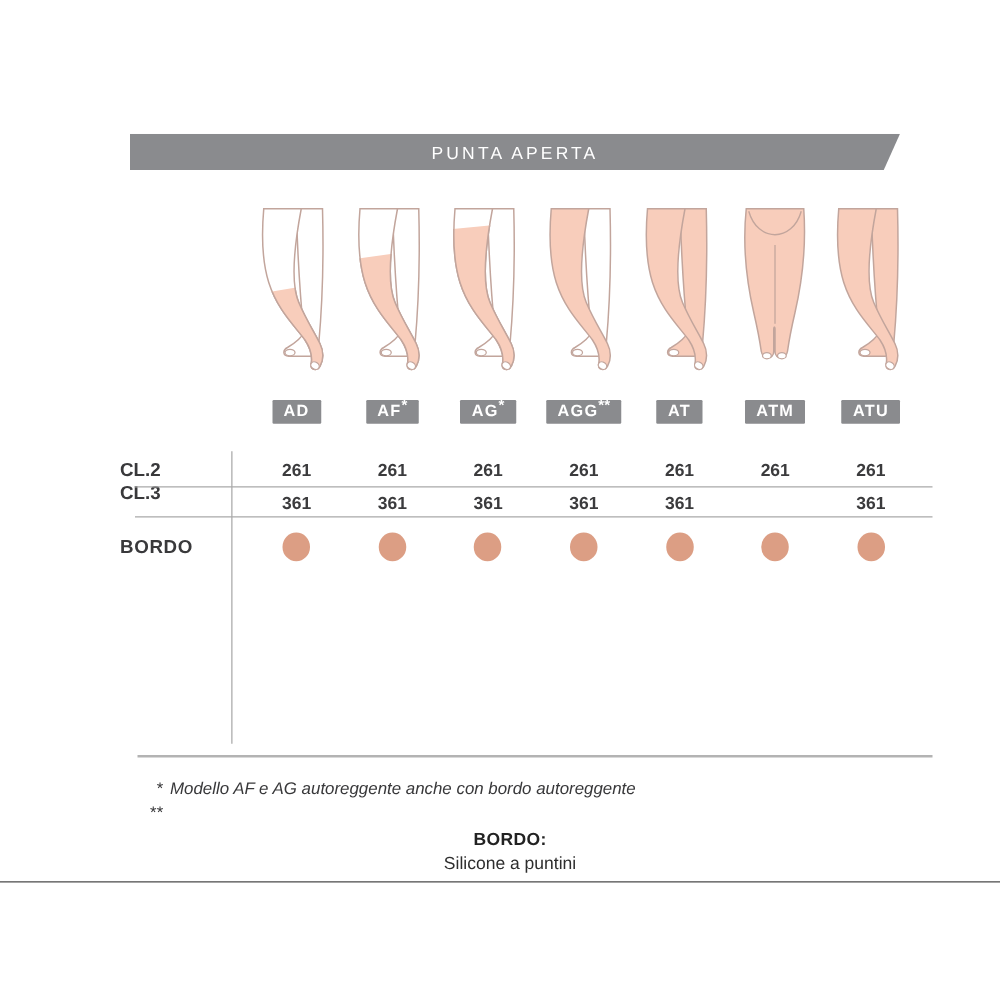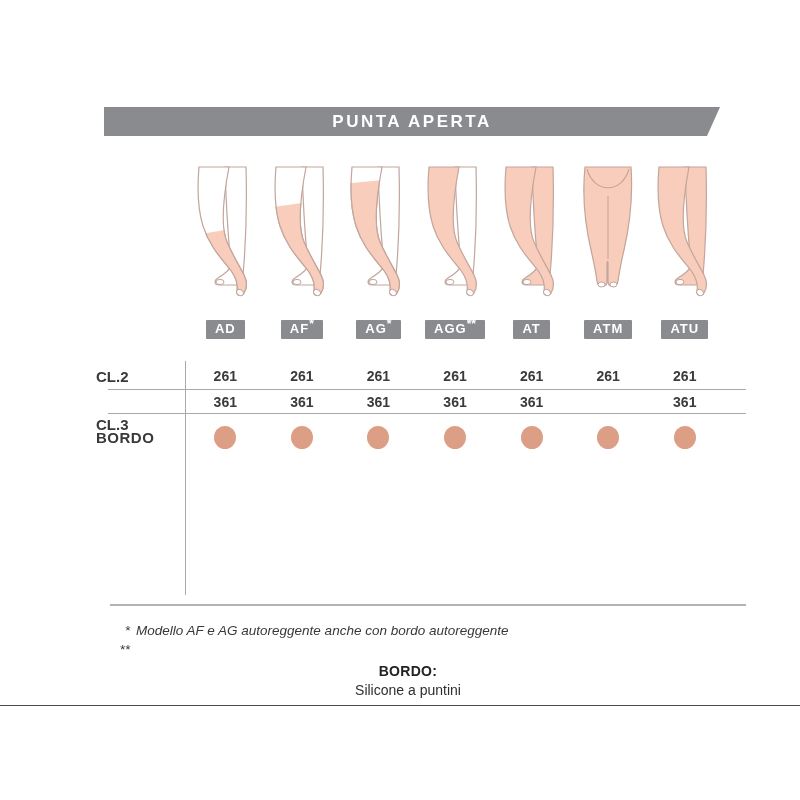--- a/index.html
+++ b/index.html
@@ -2,41 +2,41 @@
 <html><head>
 <meta charset="utf-8">
 <style>
   html,body{margin:0;padding:0;background:#fff;}
   .page{position:relative;width:800px;height:800px;background:#fff;overflow:hidden;
         font-family:"Liberation Sans", sans-serif;color:#3b3b3d;}
   
   .banner{position:absolute;left:104px;top:107px;width:616px;height:29px;
           background:#8a8b8e;display:flex;align-items:center;justify-content:center;
           clip-path:polygon(0 0,100% 0,calc(100% - 13px) 100%,0 100%);}
-  .banner-title{color:#fff;font-weight:bold;font-size:17px;letter-spacing:2.5px;}
-  
-  .cols{position:absolute;left:187px;width:536px;display:flex;}
+  .banner-title{color:#fff;font-weight:normal;font-size:14px;letter-spacing:2.5px;}
+  
+  .cols{position:absolute;left:199px;width:536px;display:flex;}
   .cell{flex:1;display:flex;align-items:center;justify-content:center;}
   
   .illus{top:164px;height:142px;}
   
   .labels{top:319px;height:20px;}
   .label-box{background:#8a8b8e;color:#fff;font-weight:bold;font-size:13px;
              letter-spacing:1px;padding:2px 9px 3px 9px;border-radius:1px;line-height:14px;}
   .label-box sup{font-size:12px;line-height:0;position:relative;top:1px;letter-spacing:0;}
   
   .vals{height:20px;font-size:14px;font-weight:bold;color:#3b3b3d;}
   .row-cl2{top:366px;}
   .row-cl3{top:392px;}
   .row-colori{top:425px;height:24px;}
   .dot{width:22px;height:23px;border-radius:50%;}
   .row-label{position:absolute;left:96px;width:80px;text-align:left;
              font-weight:bold;font-size:15px;color:#39393b;}
   .rl-cl2{top:368px;}
-  .rl-cl3{top:416px;}
+  .rl-cl3{top:386px;}
   .rl-colori{top:429px;letter-spacing:0.5px;}
   
   .hline{position:absolute;left:108px;width:638px;height:1px;background:#a9a9a9;}
   .hline1{top:389px;}
   .hline2{top:413px;}
   .vline{position:absolute;left:185px;top:361px;width:1px;height:234px;background:#a9a9a9;}
   .endline{position:absolute;left:110px;top:604px;width:636px;height:2px;background:#b3b3b3;}
   .bottomline{position:absolute;left:0;top:705px;width:800px;height:1px;background:#4a4a4a;}
   
   .footnotes{position:absolute;left:112px;top:621px;font-style:italic;font-size:13.5px;color:#38383a;}

